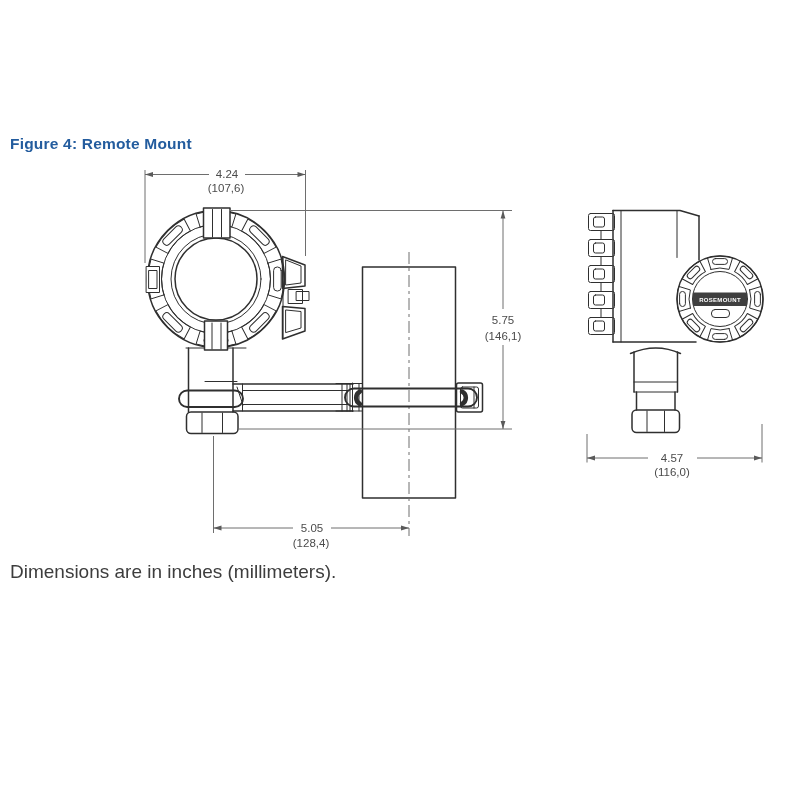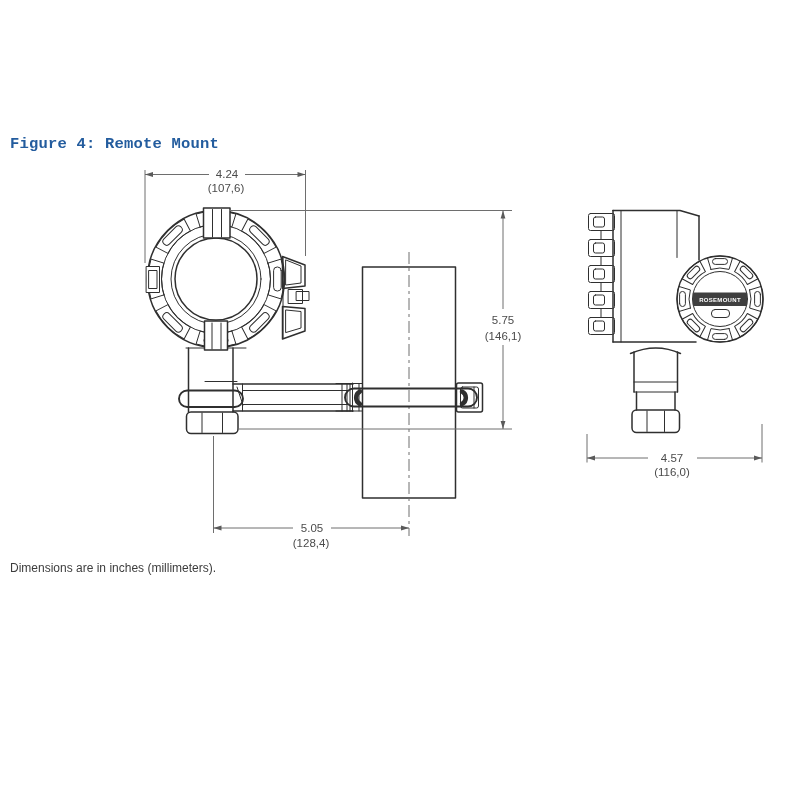--- a/index.html
+++ b/index.html
@@ -1,21 +1,21 @@
 <!DOCTYPE html>
 <html><head>
 <meta charset="utf-8">
 <style>
   html,body{margin:0;padding:0;background:#ffffff;}
   .page{position:relative;width:800px;height:800px;background:#fff;overflow:hidden;
         font-family:"Liberation Sans", sans-serif;}
   .fig-title{position:absolute;left:10px;top:135px;margin:0;
-             font-size:15.5px;font-weight:bold;color:#235c9e;letter-spacing:.2px;font-family:Liberation Mono, monospace;}
+             font-size:15.5px;font-weight:bold;color:#235c9e;letter-spacing:.2px;}
   .fig-caption{position:absolute;left:10px;top:561px;margin:0;
-               font-size:12px;color:#3d3d3d;}
+               font-size:19px;color:#3d3d3d;}
   svg{position:absolute;left:0;top:0;}
   
   .ln   {stroke:#2f2f2f;stroke-width:1.5;fill:none;stroke-linejoin:round;stroke-linecap:round;}
   .ln-t {stroke:#2f2f2f;stroke-width:1;fill:none;stroke-linejoin:round;stroke-linecap:round;}
   .ln-w {stroke:#2f2f2f;stroke-width:1.9;fill:none;stroke-linejoin:round;stroke-linecap:round;}
   .ln-x {stroke:#2f2f2f;stroke-width:4.5;fill:none;stroke-linecap:round;}
   .fillw{fill:#ffffff;}
   
   .dim  {stroke:#6e6e6e;stroke-width:1;fill:none;}
   .dimc {stroke:#6e6e6e;stroke-width:1;fill:none;stroke-dasharray:12 4 3 4;}

